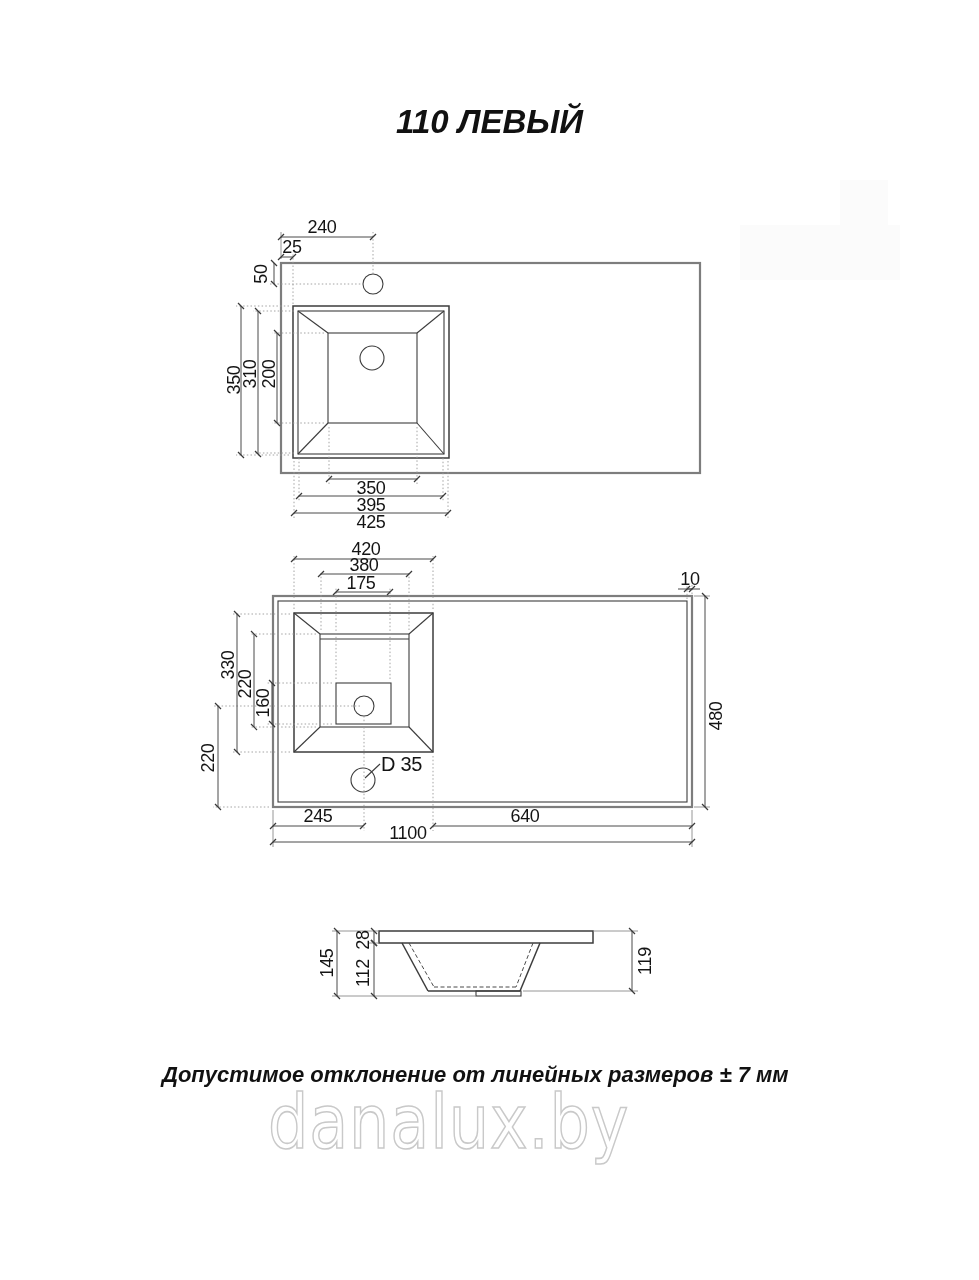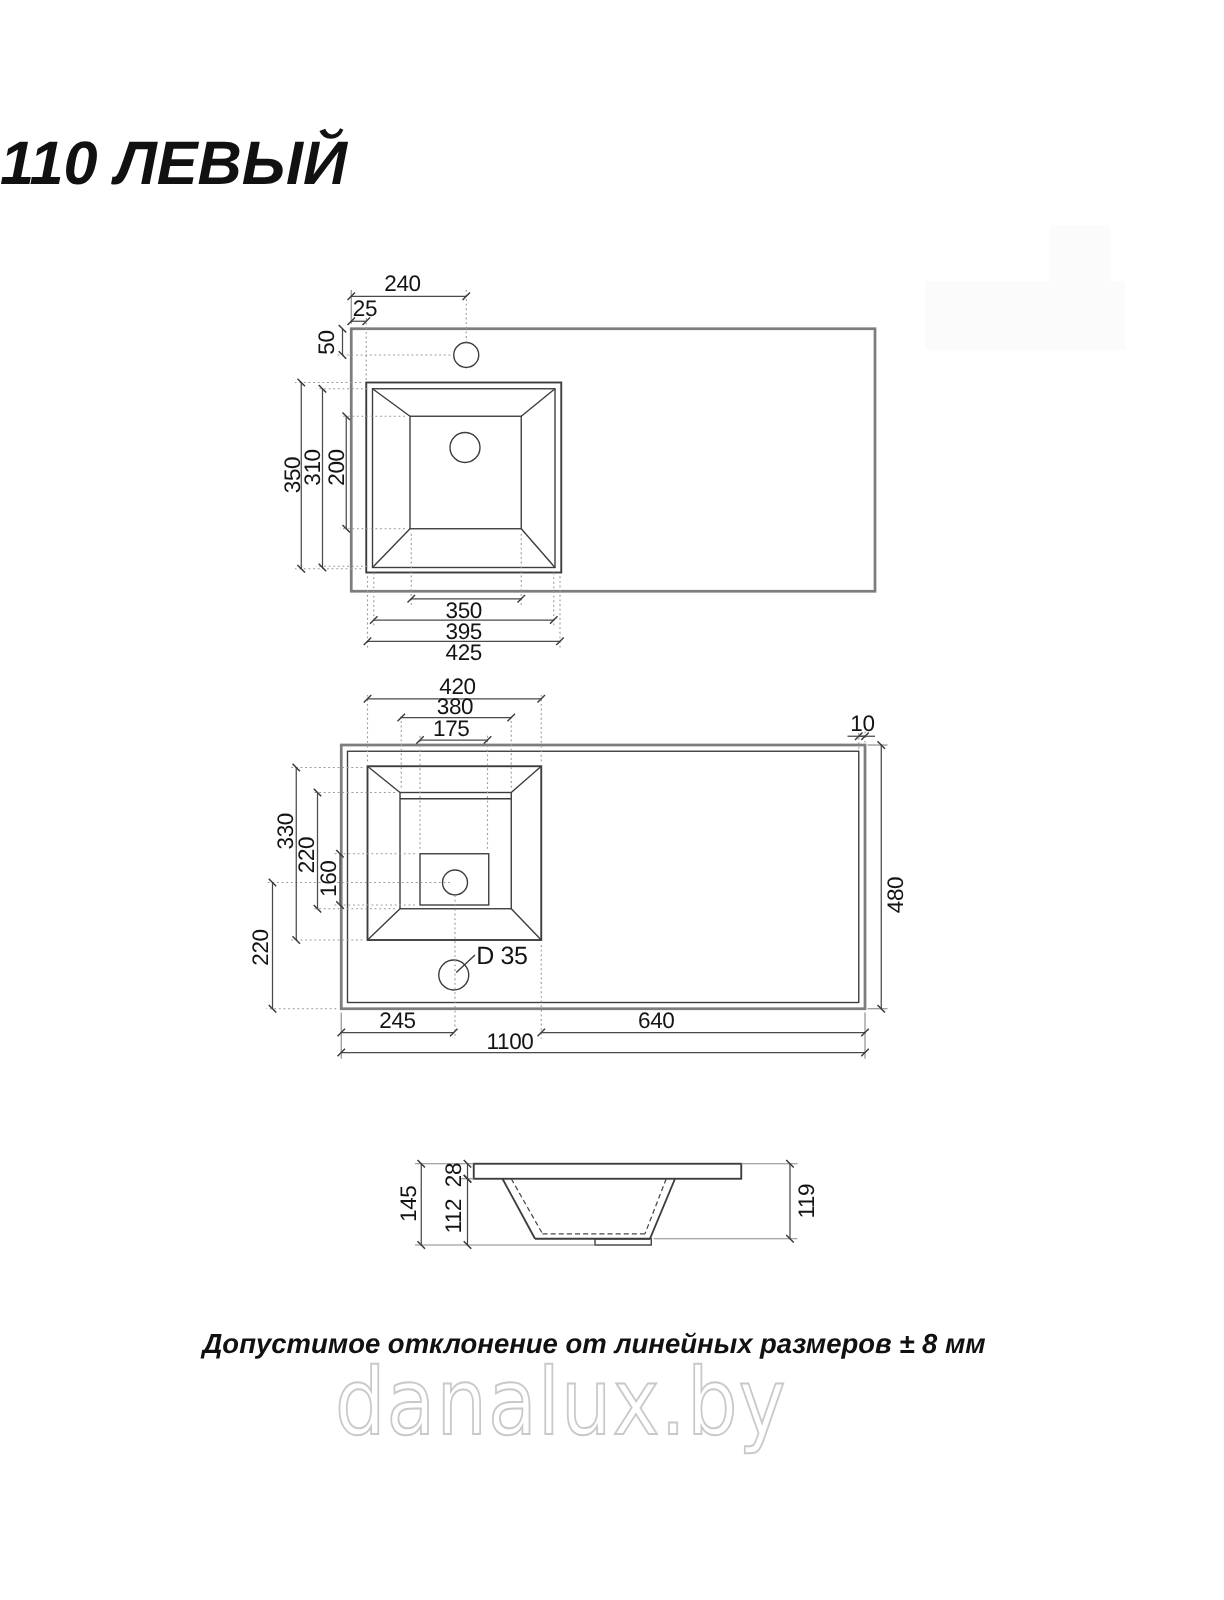--- a/index.html
+++ b/index.html
@@ -1,19 +1,19 @@
 <!DOCTYPE html>
 <html><head>
 <meta charset="utf-8">
 <style>
   html,body{margin:0;padding:0;background:#ffffff;}
   .sheet{position:relative;width:979px;height:1280px;background:#ffffff;overflow:hidden;
          font-family:"Liberation Sans",sans-serif;}
-  .title{position:absolute;left:0;top:103px;width:979px;text-align:left;
-         font-size:49px;font-weight:bold;font-style:italic;color:#111;letter-spacing:0px;}
+  .title{position:absolute;left:0;top:103px;width:979px;text-align:center;
+         font-size:33px;font-weight:bold;font-style:italic;color:#111;letter-spacing:0px;}
   .note{position:absolute;left:162px;top:1062px;width:700px;
         font-size:22px;font-weight:600;font-style:italic;color:#111;}
   .wm{position:absolute;left:268px;top:1082px;font-size:74px;line-height:1.1;
       font-family:"DejaVu Sans",sans-serif;color:transparent;
       -webkit-text-stroke:1.6px #c9c9c9;letter-spacing:1px;
       transform:scaleX(0.86);transform-origin:left top;}
   .artifact{position:absolute;background:#fbfbfb;}
   svg{position:absolute;left:0;top:0;}
   .outline{fill:none;stroke:#7d7d7d;stroke-width:2.2;}
   .obj{fill:none;stroke:#3c3c3c;stroke-width:1.1;}
@@ -186,16 +186,16 @@
       <line class="dim" x1="374" y1="943" x2="374" y2="996" marker-start="url(#tk)" marker-end="url(#tk)"></line>
       <line class="dim" x1="632" y1="931" x2="632" y2="991" marker-start="url(#tk)" marker-end="url(#tk)"></line>
 
       <text transform="translate(333,963) rotate(-90)">145</text>
       <text transform="translate(369,940) rotate(-90)">28</text>
       <text transform="translate(369,973) rotate(-90)">112</text>
       <text transform="translate(651,961) rotate(-90)">119</text>
     </g>
   </svg>
 
-  <div class="note">Допустимое отклонение от линейных размеров ± 8 мм</div>
+  <div class="note">Допустимое отклонение от линейных размеров ± 7 мм</div>
   <div class="wm">danalux.by</div>
 
 </div>
 
 </body></html>

